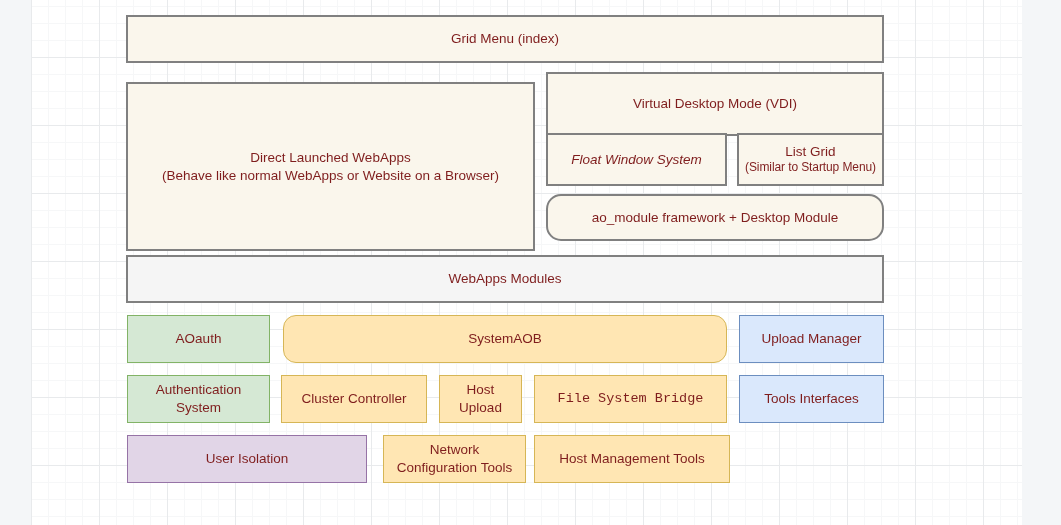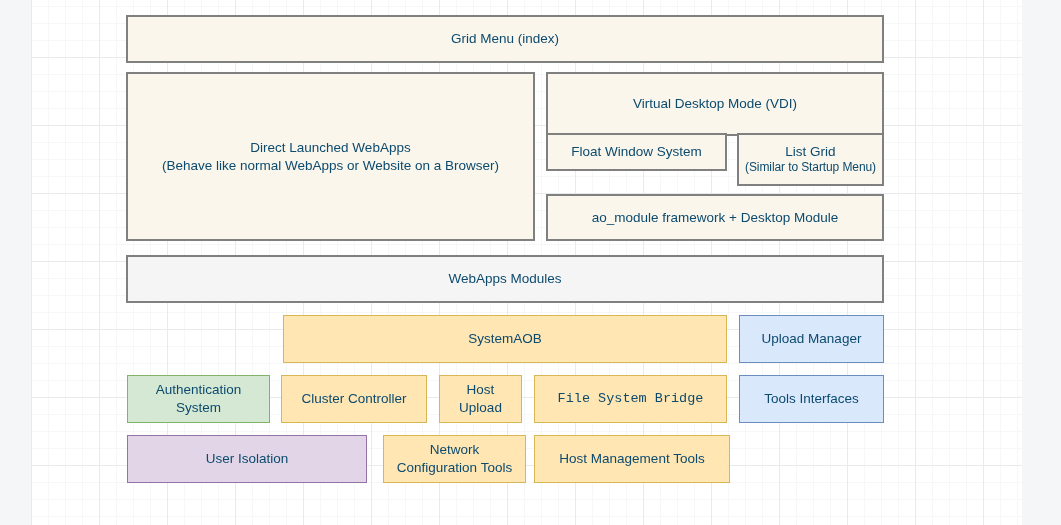--- a/index.html
+++ b/index.html
@@ -39,21 +39,21 @@
     background-position: 0 -11px, 0 -11px, 0 -11px, 0 -11px;
   }
   .box {
     position: absolute;
     box-sizing: border-box;
     display: flex;
     flex-direction: column;
     align-items: center;
     justify-content: center;
     text-align: center;
-    color: #0c4a6e;
+    color: #7f1d1d;
     font-size: 13.5px;
     line-height: 1.32;
     padding: 2px 6px;
     border-width: 1px;
     border-style: solid;
   }
   
   .beige {
     background: #faf6ec;
     border-color: #808080;
@@ -90,48 +90,51 @@
 </head>
 <body>
 
 <div id="canvas">
   <div id="sheet"></div>
 
   <div class="box beige" style="left:126px; top:15px; width:758px; height:48px;">
     <span class="title-line">Grid Menu (index)</span>
   </div>
 
-  <div class="box beige" style="left:126px; top:72px; width:409px; height:169px;">
+  <div class="box beige" style="left:126px; top:82px; width:409px; height:169px;">
     <span class="title-line">Direct Launched WebApps</span>
     <span class="title-line">(Behave like normal WebApps or Website on a Browser)</span>
   </div>
 
   <div class="box beige" style="left:546px; top:72px; width:338px; height:64px;">
     <span class="title-line">Virtual Desktop Mode (VDI)</span>
   </div>
 
-  <div class="box beige" style="left:546px; top:133px; width:181px; height:38px;">
+  <div class="box beige" style="left:546px; top:133px; width:181px; height:53px;font-style:italic;">
     <span class="title-line">Float Window System</span>
   </div>
 
   <div class="box beige" style="left:737px; top:133px; width:147px; height:53px;">
     <span class="title-line">List Grid</span>
     <span class="title-line subtitle">(Similar to Startup Menu)</span>
   </div>
 
-  <div class="box beige" style="left:546px; top:194px; width:338px; height:47px;">
+  <div class="box beige" style="left:546px; top:194px; width:338px; height:47px;border-radius:15px;">
     <span class="title-line">ao_module framework + Desktop Module</span>
   </div>
 
   <div class="box gray" style="left:126px; top:255px; width:758px; height:48px;">
     <span class="title-line">WebApps Modules</span>
   </div>
 
+  <div class="box green" style="left:127px; top:315px; width:143px; height:48px;">
+    <span class="title-line">AOauth</span>
+  </div>
 
-  <div class="box orange" style="left:283px; top:315px; width:444px; height:48px;">
+  <div class="box orange" style="left:283px; top:315px; width:444px; height:48px;border-radius:13px;">
     <span class="title-line">SystemAOB</span>
   </div>
 
   <div class="box blue" style="left:739px; top:315px; width:145px; height:48px;">
     <span class="title-line">Upload Manager</span>
   </div>
 
   <div class="box green" style="left:127px; top:375px; width:143px; height:48px;">
     <span class="title-line">Authentication</span>
     <span class="title-line">System</span>

